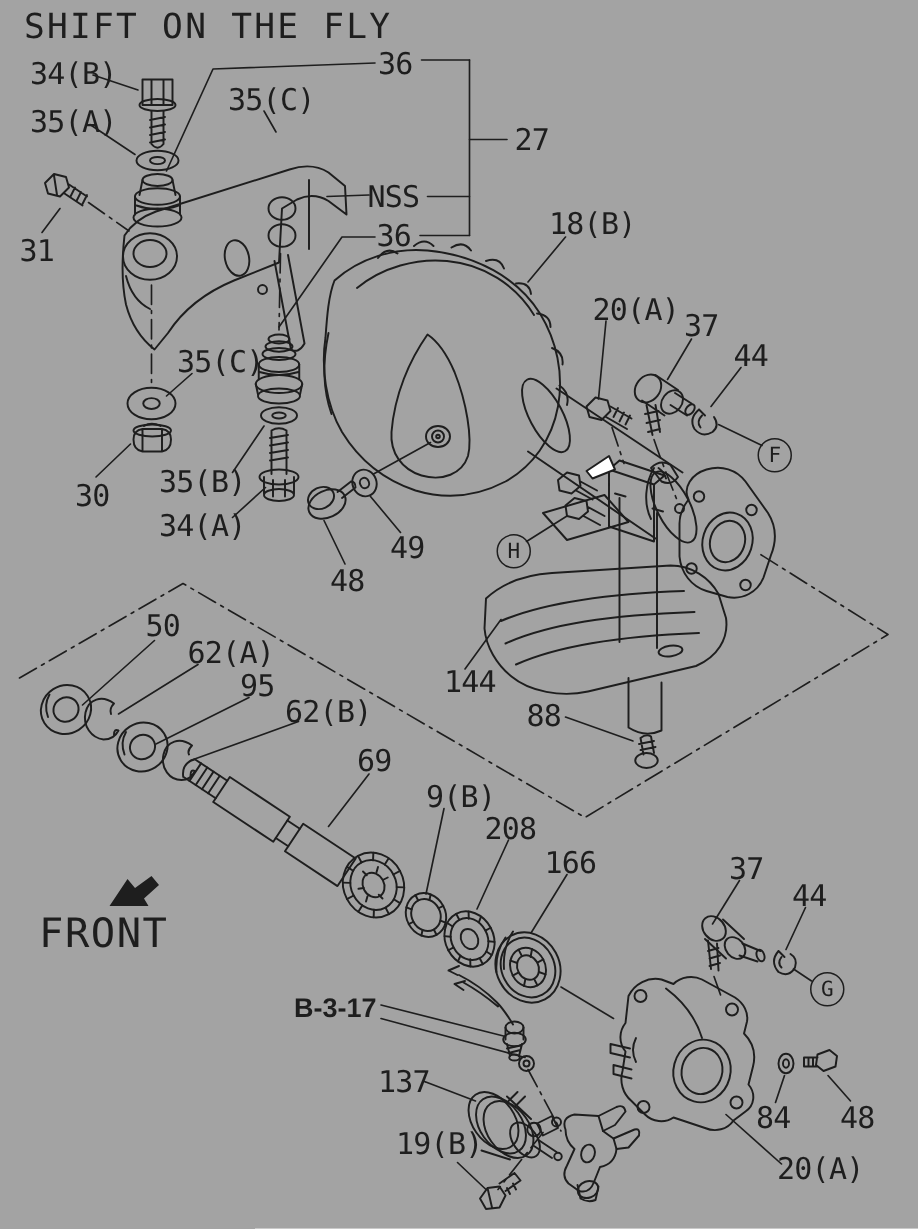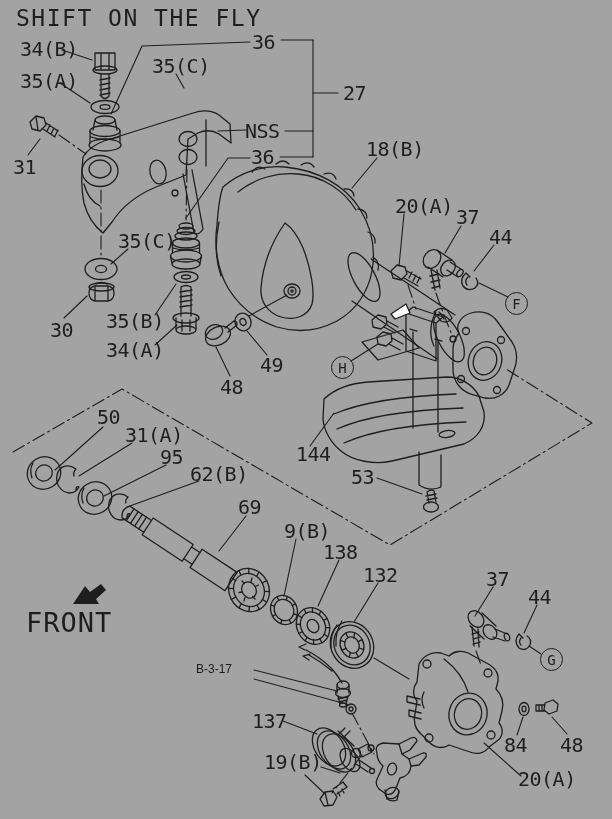--- a/index.html
+++ b/index.html
@@ -1,21 +1,21 @@
 <!DOCTYPE html>
 <html><head>
 <meta charset="utf-8">
 <style>
   html,body{margin:0;padding:0;background:#e8e8e8;}
   .stage{position:relative;width:612px;height:819px;background:#a3a3a3;overflow:hidden;
          font-family:"DejaVu Sans Mono",monospace;color:#1e1e1e;}
   .stage svg{position:absolute;left:0;top:0;}
   .title{position:absolute;left:16px;top:5px;font-size:23px;letter-spacing:1.5px;white-space:nowrap;}
   .label{position:absolute;font-size:20px;line-height:1.1;white-space:nowrap;letter-spacing:-0.5px;}
-  .label.boldref{font-family:"Liberation Sans",sans-serif;font-weight:normal;font-size:12px;letter-spacing:0;}
+  .label.boldref{font-family:"Liberation Sans",sans-serif;font-weight:bold;font-size:18px;letter-spacing:0;}
   .front{position:absolute;font-size:27px;letter-spacing:1px;}
   .circled{position:absolute;width:23px;height:23px;border:1.8px solid #1e1e1e;border-radius:50%;
            box-sizing:border-box;display:flex;align-items:center;justify-content:center;
            font-size:14px;line-height:1;}
 </style>
 </head>
 <body>
 
 <div class="stage">
 
@@ -366,29 +366,29 @@
 <div class="label" style="left:118px;top:230px">35(C)</div>
 <div class="label" style="left:50px;top:319px">30</div>
 <div class="label" style="left:106px;top:310px">35(B)</div>
 <div class="label" style="left:106px;top:339px">34(A)</div>
 <div class="label" style="left:395px;top:195px">20(A)</div>
 <div class="label" style="left:456px;top:206px">37</div>
 <div class="label" style="left:489px;top:226px">44</div>
 <div class="label" style="left:220px;top:376px">48</div>
 <div class="label" style="left:260px;top:354px">49</div>
 <div class="label" style="left:296px;top:443px">144</div>
-<div class="label" style="left:351px;top:466px">53</div>
+<div class="label" style="left:351px;top:466px">88</div>
 <div class="label" style="left:97px;top:406px">50</div>
-<div class="label" style="left:125px;top:424px">31(A)</div>
+<div class="label" style="left:125px;top:424px">62(A)</div>
 <div class="label" style="left:160px;top:446px">95</div>
 <div class="label" style="left:190px;top:463px">62(B)</div>
 <div class="label" style="left:238px;top:496px">69</div>
 <div class="label" style="left:284px;top:520px">9(B)</div>
-<div class="label" style="left:323px;top:541px">138</div>
-<div class="label" style="left:363px;top:564px">132</div>
+<div class="label" style="left:323px;top:541px">208</div>
+<div class="label" style="left:363px;top:564px">166</div>
 <div class="label boldref" style="left:196px;top:663px">B-3-17</div>
 <div class="label" style="left:252px;top:710px">137</div>
 <div class="label" style="left:264px;top:751px">19(B)</div>
 <div class="label" style="left:486px;top:568px">37</div>
 <div class="label" style="left:528px;top:586px">44</div>
 <div class="label" style="left:504px;top:734px">84</div>
 <div class="label" style="left:560px;top:734px">48</div>
 <div class="label" style="left:518px;top:768px">20(A)</div>
 
 <div class="front" style="left:26px;top:607px">FRONT</div>

